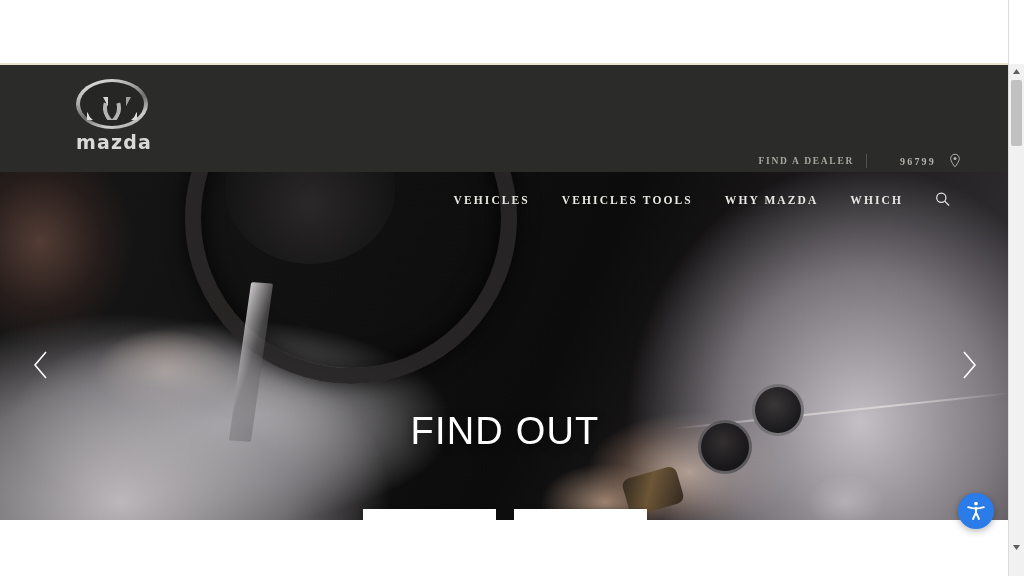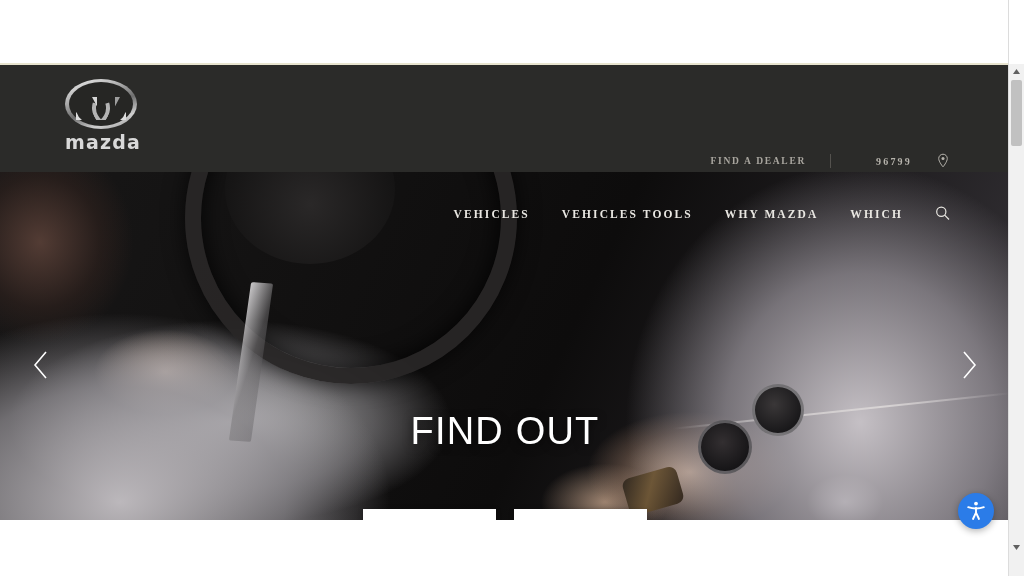--- a/index.html
+++ b/index.html
@@ -52,21 +52,21 @@
     position: absolute;
     top: 0; left: 0;
     width: 1010px;
     height: 107px;
     background: #2b2b29;
     z-index: 30;
   }
 
   .logo {
     position: absolute;
-    left: 65px;
+    left: 76px;
     top: 14px;
     width: 72px;
     height: 78px;
   }
   .logo-oval {
     position: absolute;
     left: 0; top: 0;
     width: 72px; height: 50px;
     border-radius: 50%;
     background: linear-gradient(160deg,#f2f2f2 0%,#b9b9b9 28%,#6e6e6e 55%,#cfcfcf 78%,#8c8c8c 100%);
@@ -116,25 +116,25 @@
     font-weight: 700;
     letter-spacing: 1.2px;
     color: #d9d9d9;
     font-family: "DejaVu Sans", sans-serif;
     line-height: 1;
   }
 
   
   .util-row {
     position: absolute;
-    right: 60px;
+    right: 48px;
     top: 96px;
     display: flex;
     align-items: center;
-    gap: 24px;
+    gap: 12px;
     transform: translateY(-50%);
   }
   .util-link {
     font-size: 9.5px;
     letter-spacing: 1.7px;
     color: #a9a69f;
     font-family: "Liberation Serif", serif;
     font-weight: 700;
     text-transform: uppercase;
     cursor: pointer;
@@ -157,21 +157,20 @@
 
   
   .nav {
     position: absolute;
     right: 60px;
     top: 134px;
     display: flex;
     align-items: center;
     gap: 32px;
     transform: translateY(-50%);
-    margin-top: 14px;
   }
   .nav-item {
     font-size: 11.5px;
     font-weight: 700;
     letter-spacing: 2.1px;
     color: #e9e7e2;
     font-family: "Liberation Serif", serif;
     cursor: pointer;
     white-space: nowrap;
   }

